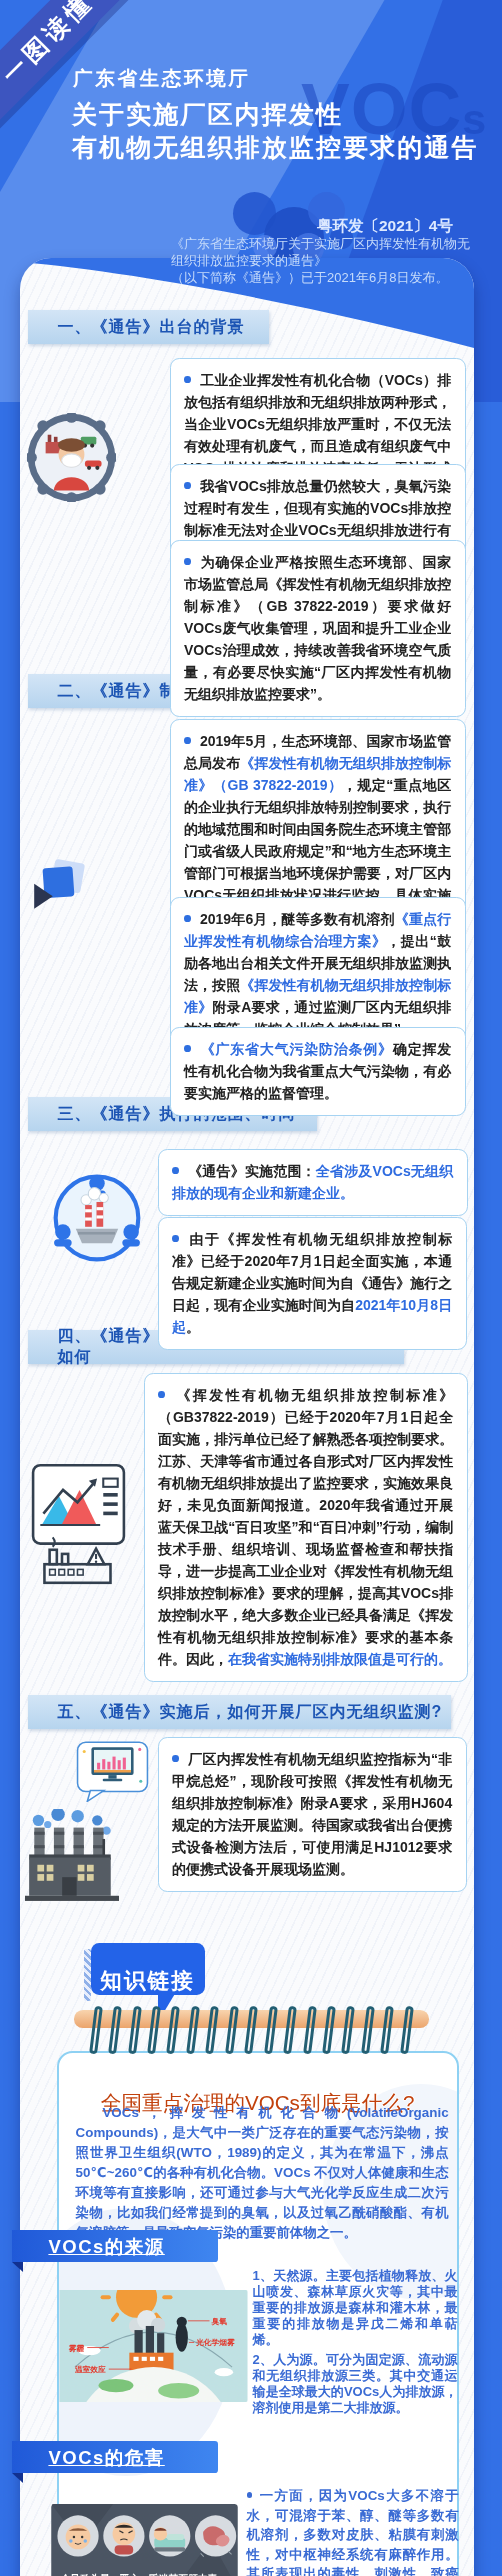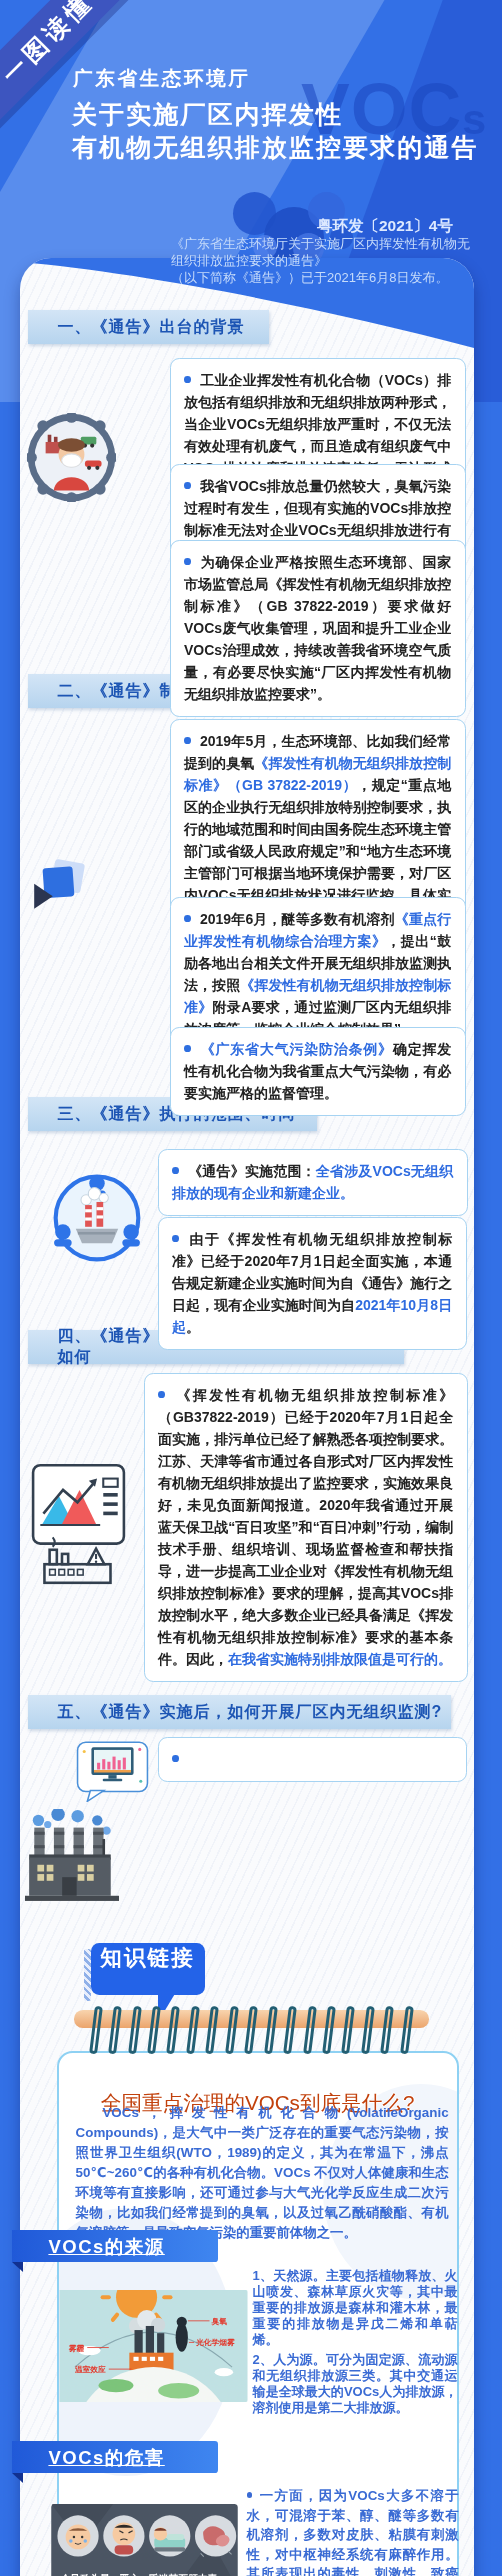--- a/index.html
+++ b/index.html
@@ -56,21 +56,21 @@
   
   .icon{position:absolute;z-index:5;}
   .i1{left:7.7px;top:155px;width:89px;height:89px;}
   .i2{left:10.3px;top:599px;width:58px;height:63px;}
   .i3{left:31px;top:914px;width:92px;height:92px;}
   .i4{left:10.3px;top:1205px;width:97px;height:123px;}
   .i5m{left:56px;top:1483px;width:73px;height:61px;}
   .i5f{left:5.2px;top:1551px;width:94px;height:94px;}
   
   .klink{position:absolute;left:71px;top:1685px;width:114px;height:52px;background:#2363e8;border-radius:8.2px;
-         display:flex;align-items:flex-start;justify-content:center;z-index:6;}
+         display:flex;align-items:flex-end;justify-content:center;z-index:6;}
   .klink span{color:#fff;font-size:21.6px;font-weight:700;letter-spacing:2.1px;}
   .klink::before{content:"";position:absolute;left:-6.7px;top:6.2px;bottom:-6.2px;width:7.2px;border-radius:2.1px;
          background:repeating-linear-gradient(45deg,#e8eefc 0 2.6px,#8fb0e8 2.6px 5.2px);}
   .klink-tail{position:absolute;left:138px;top:1734px;width:0;height:0;border-top:30px solid #2363e8;border-right:18.5px solid transparent;z-index:5;}
   .spiral-bar{position:absolute;left:54px;top:1752px;width:355px;height:17.5px;border-radius:8.8px;
          background:linear-gradient(180deg,#f8d4ae,#eba46c);z-index:6;}
   .rings{position:absolute;left:72px;top:1748px;width:319px;height:48px;display:flex;justify-content:space-between;z-index:7;}
   .rings i{width:7.7px;height:48px;border:3.1px solid #235f73;border-radius:5.2px;box-sizing:border-box;transform:rotate(7deg);}
   
   .kcard{position:absolute;left:37px;top:1793px;width:402px;height:692px;background:#fff;border:2.1px solid #8ed1f3;
@@ -155,42 +155,42 @@
       <span class="dot"></span><span class="seg">工业企业挥发性有机化合物（VOCs）排放包括有组织排放和无组织排放两种形式，当企业VOCs无组织排放严重时，不仅无法有效处理有机废气，而且造成有组织废气中VOCs排放浓度和排放速率偏低，无法形成有效监督管理。</span>
     </div>
     <div class="cbox b2">
       <span class="dot"></span><span class="seg">我省VOCs排放总量仍然较大，臭氧污染过程时有发生，但现有实施的VOCs排放控制标准无法对企业VOCs无组织排放进行有效控制。</span>
     </div>
     <div class="cbox b3">
       <span class="dot"></span><span class="seg">为确保企业严格按照生态环境部、国家市场监管总局《挥发性有机物无组织排放控制标准》（GB 37822-2019）要求做好VOCs废气收集管理，巩固和提升工业企业VOCs治理成效，持续改善我省环境空气质量，有必要尽快实施“厂区内挥发性有机物无组织排放监控要求”。</span>
     </div>
 
     <div class="cbox b4">
-      <span class="dot"></span><span class="seg">2019年5月，生态环境部、比如我们经常提到的臭氧</span><span class="seg hl">《挥发性有机物无组织排放控制标准》（GB 37822-2019）</span><span class="seg">，规定“重点地区的企业执行无组织排放特别控制要求，执行的地域范围和时间由国务院生态环境主管部门或省级人民政府规定”和“地方生态环境主管部门可根据当地环境保护需要，对厂区内VOCs无组织排放状况进行监控，具体实施方式由各地自行确定”。</span>
+      <span class="dot"></span><span class="seg">2019年5月，生态环境部、国家市场监管总局发布</span><span class="seg hl">《挥发性有机物无组织排放控制标准》（GB 37822-2019）</span><span class="seg">，规定“重点地区的企业执行无组织排放特别控制要求，执行的地域范围和时间由国务院生态环境主管部门或省级人民政府规定”和“地方生态环境主管部门可根据当地环境保护需要，对厂区内VOCs无组织排放状况进行监控，具体实施方式由各地自行确定”。</span>
     </div>
     <div class="cbox b5">
       <span class="dot"></span><span class="seg">2019年6月，醚等多数有机溶剂</span><span class="seg hl">《重点行业挥发性有机物综合治理方案》</span><span class="seg">，提出“鼓励各地出台相关文件开展无组织排放监测执法，按照</span><span class="seg hl">《挥发性有机物无组织排放控制标准》</span><span class="seg">附录A要求，通过监测厂区内无组织排放浓度等，监控企业综合控制效果”。</span>
     </div>
     <div class="cbox b6">
       <span class="dot"></span><span class="seg hl">《广东省大气污染防治条例》</span><span class="seg">确定挥发性有机化合物为我省重点大气污染物，有必要实施严格的监督管理。</span>
     </div>
 
     <div class="cbox b7">
       <span class="dot"></span><span class="seg">《通告》实施范围：</span><span class="seg hl">全省涉及VOCs无组织排放的现有企业和新建企业。</span>
     </div>
     <div class="cbox b8">
       <span class="dot"></span><span class="seg">由于《挥发性有机物无组织排放控制标准》已经于2020年7月1日起全面实施，本通告规定新建企业实施时间为自《通告》施行之日起，现有企业实施时间为自</span><span class="seg hl">2021年10月8日起</span><span class="seg">。</span>
     </div>
 
     <div class="cbox b9">
       <span class="dot"></span><span class="seg">《挥发性有机物无组织排放控制标准》（GB37822-2019）已经于2020年7月1日起全面实施，排污单位已经了解熟悉各项控制要求。江苏、天津等省市通过各自形式对厂区内挥发性有机物无组织排放提出了监控要求，实施效果良好，未见负面新闻报道。2020年我省通过开展蓝天保卫战“百日攻坚”和“百日冲刺”行动，编制技术手册、组织培训、现场监督检查和帮扶指导，进一步提高工业企业对《挥发性有机物无组织排放控制标准》要求的理解，提高其VOCs排放控制水平，绝大多数企业已经具备满足《挥发性有机物无组织排放控制标准》要求的基本条件。因此，</span><span class="seg hl">在我省实施特别排放限值是可行的。</span>
     </div>
 
     <div class="cbox b10">
-      <span class="dot"></span>
+      <span class="dot"></span><span class="seg">厂区内挥发性有机物无组织监控指标为“非甲烷总烃”，现阶段可按照《挥发性有机物无组织排放控制标准》附录A要求，采用HJ604规定的方法开展监测。待国家或我省出台便携式设备检测方法后，可使用满足HJ1012要求的便携式设备开展现场监测。</span>
     </div>
 
     <div class="icon i1">
       <svg viewBox="0 0 172 172" width="89" height="89">
         <circle cx="86" cy="86" r="78" fill="#edf1f7" stroke="#5a6d88" stroke-width="13"></circle>
         <g fill="#5a6d88">
           <circle cx="86" cy="8" r="11"></circle>
             <circle cx="141" cy="25" r="11"></circle>
             <circle cx="164" cy="86" r="11"></circle>
           <circle cx="141" cy="147" r="11"></circle>

